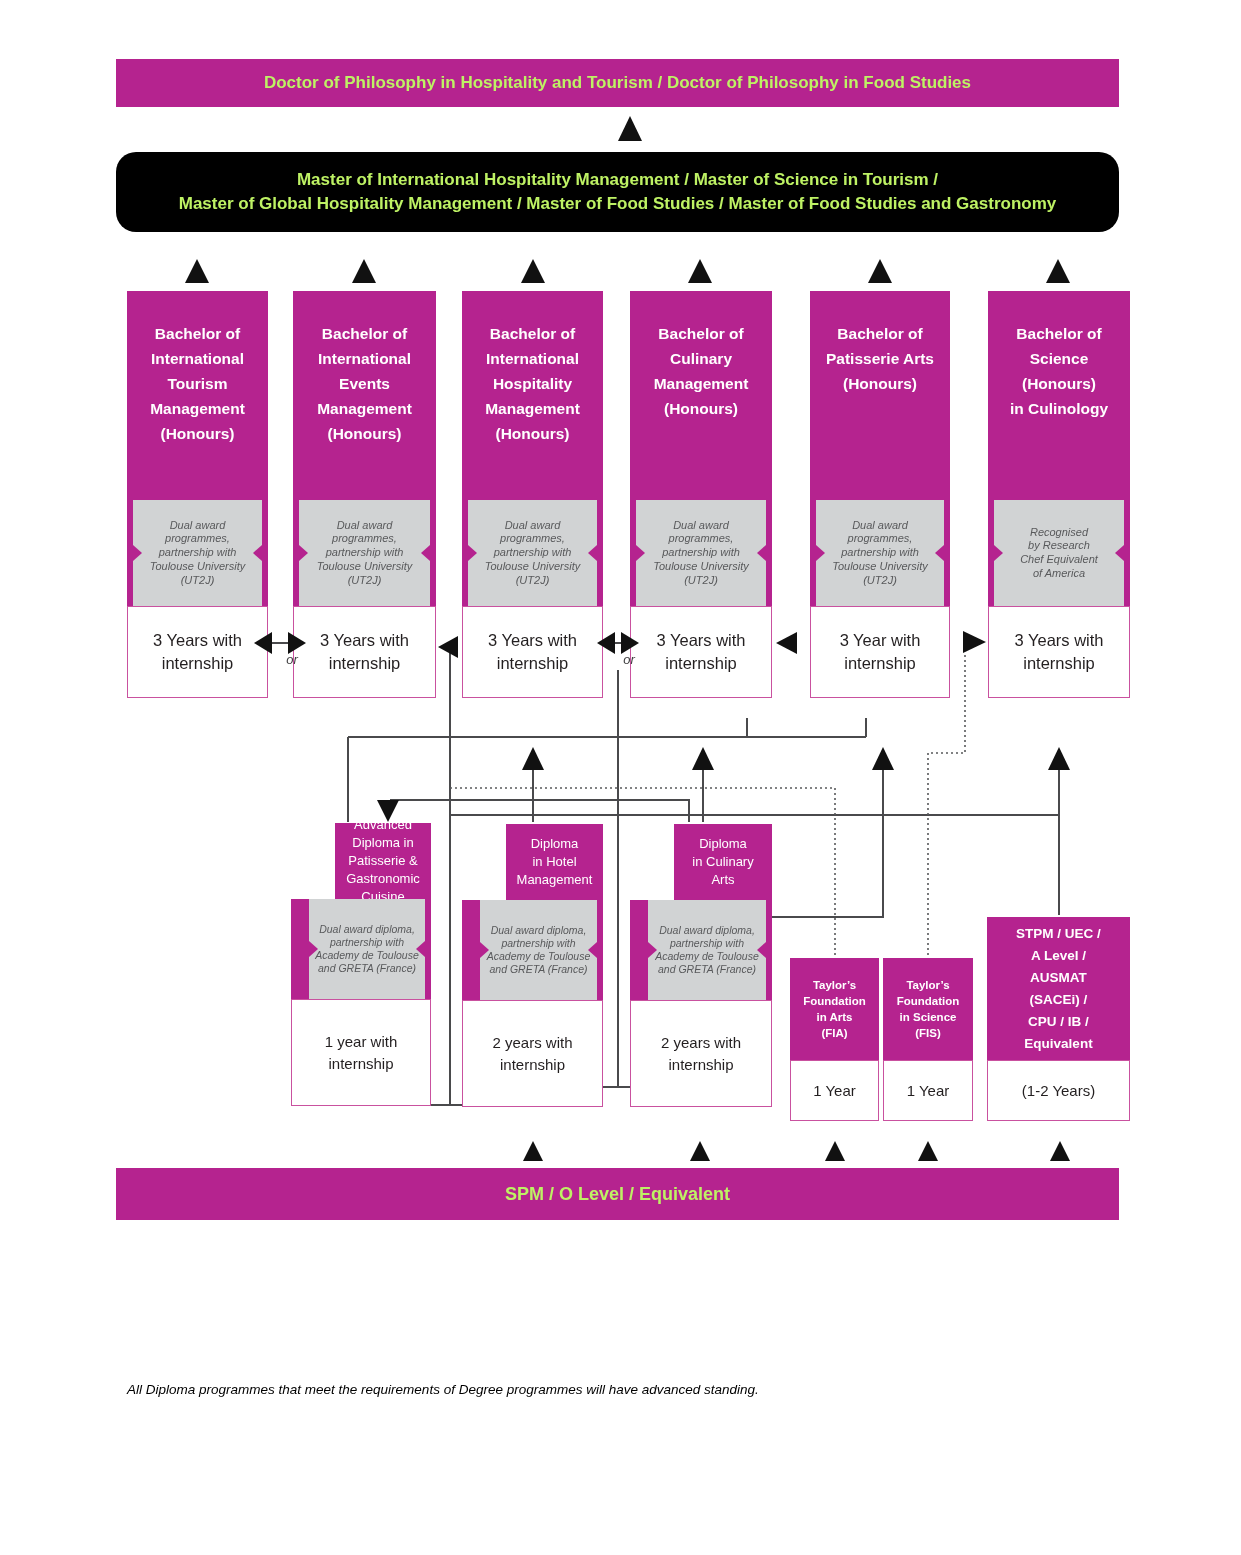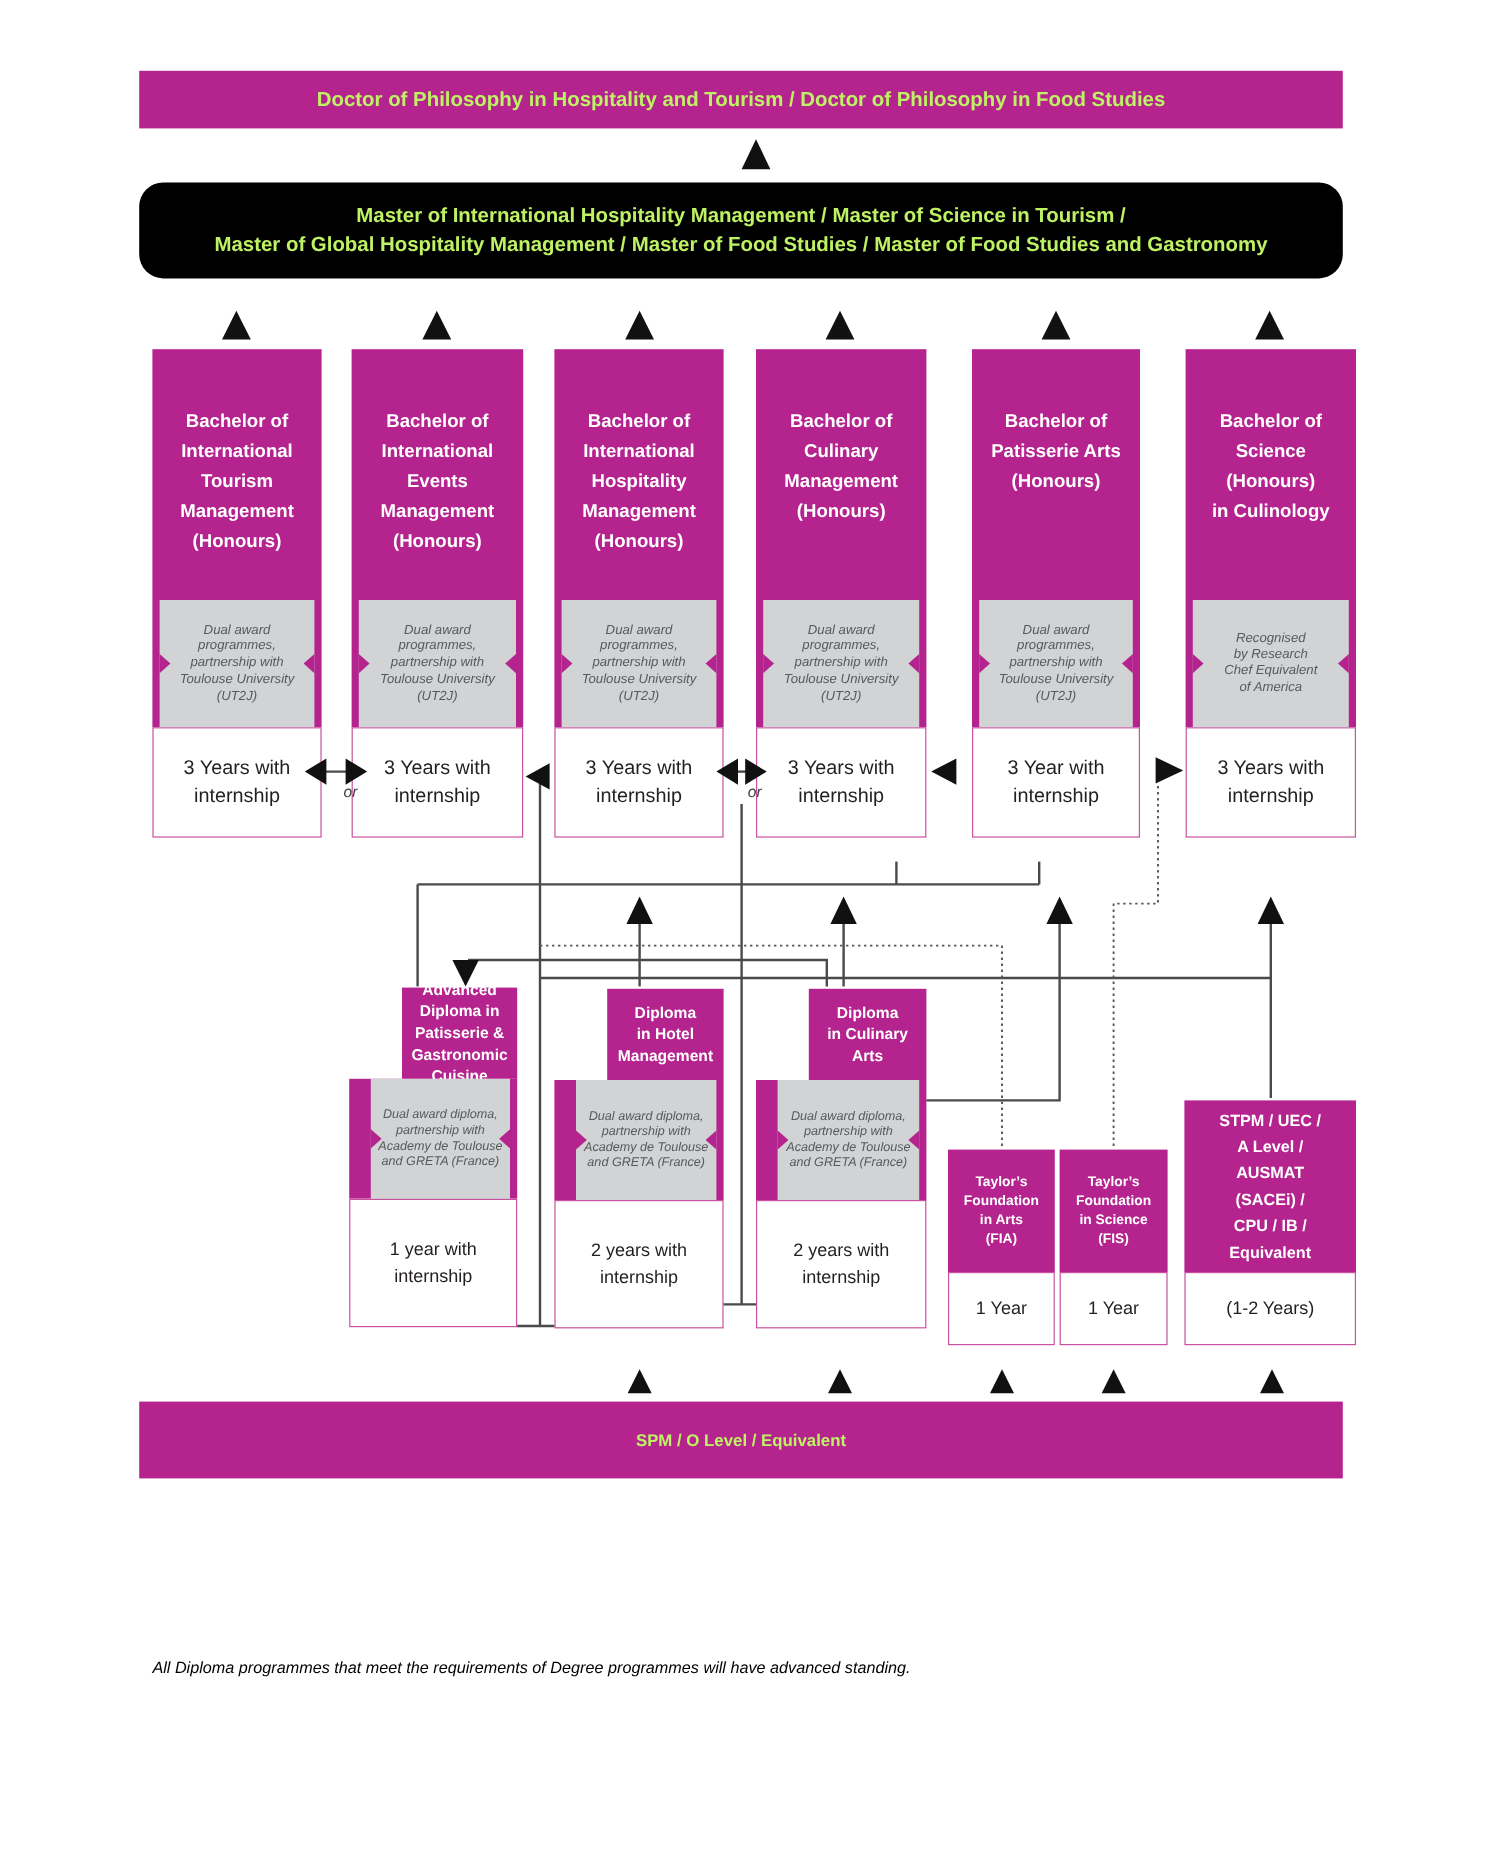--- a/index.html
+++ b/index.html
@@ -1,32 +1,32 @@
 <!DOCTYPE html>
 <html><head>
 <meta charset="utf-8">
 <style>
   html,body{margin:0;padding:0;background:#fff;font-family:"Liberation Sans","DejaVu Sans",sans-serif;}
   #canvas{position:relative;width:1241px;height:1555px;background:#fff;overflow:hidden;}
   .pre{white-space:pre-line;}
   .bar{position:absolute;left:116px;width:1003px;display:flex;align-items:center;justify-content:center;text-align:center;color:#bef264;font-weight:bold;}
   #phd-bar{top:59px;height:48px;background:var(--magenta);font-size:17px;}
   #master-bar{top:152px;height:80px;background:#000;font-size:17px;line-height:24px;border-radius:20px;}
-  #spm-bar{top:1168px;height:64px;background:var(--magenta);font-size:14px;align-items:center;}
+  #spm-bar{top:1168px;height:52px;background:var(--magenta);font-size:18px;align-items:center;}
   .col{position:absolute;}
-  .b-top{display:flex;justify-content:center;align-items:flex-start;background:var(--magenta);color:#fff;font-weight:bold;text-align:center;font-size:15.5px;line-height:25px;padding-top:48px;box-sizing:border-box;height:209px;}
+  .b-top{display:flex;justify-content:center;align-items:flex-start;background:var(--magenta);color:#fff;font-weight:bold;text-align:center;font-size:15.5px;line-height:25px;padding-top:30px;box-sizing:border-box;height:209px;}
   .note-wrap{background:var(--magenta);padding:0 6px;box-sizing:border-box;}
   .note{position:relative;background:#d1d3d4;height:100%;display:flex;align-items:center;justify-content:center;text-align:center;font-style:italic;color:#58595b;}
   .note:before{content:"";position:absolute;left:0;top:50%;transform:translateY(-50%);width:0;height:0;border-top:8px solid transparent;border-bottom:8px solid transparent;border-left:9px solid var(--magenta);}
   .note:after{content:"";position:absolute;right:0;top:50%;transform:translateY(-50%);width:0;height:0;border-top:8px solid transparent;border-bottom:8px solid transparent;border-right:9px solid var(--magenta);}
   .b-note-wrap{height:106px;}
   .b-note{font-size:11px;line-height:1.25;}
   .dur{background:#fff;border:1px solid #c9519f;box-sizing:border-box;display:flex;align-items:center;justify-content:center;text-align:center;color:#231f20;}
   .b-dur{height:92px;font-size:16.5px;line-height:23px;}
-  .d-top{display:flex;justify-content:center;align-items:center;background:var(--magenta);color:#fff;font-weight:bold;text-align:center;font-size:13px;line-height:18px;height:76px;margin-left:44px;}
+  .d-top{display:flex;justify-content:center;align-items:center;background:var(--magenta);color:#fff;font-weight:normal;text-align:center;font-size:13px;line-height:18px;height:76px;margin-left:44px;}
   .d-note-wrap{height:100px;padding-left:18px;}
   .d-note{font-size:10.5px;line-height:1.25;}
   .d-dur{height:107px;font-size:15px;line-height:22px;}
   .f-top{display:flex;justify-content:center;align-items:center;background:var(--magenta);color:#fff;font-weight:bold;text-align:center;font-size:11.5px;line-height:16px;height:102px;}
   .f-dur{height:61px;font-size:15px;}
   .e-top{display:flex;justify-content:center;align-items:center;background:var(--magenta);color:#fff;font-weight:bold;text-align:center;font-size:13.5px;line-height:22px;height:143px;}
   .or{position:absolute;font-style:italic;font-size:13px;color:#414042;transform:translate(-50%,0);margin-left:11px;}
   #connector-svg{position:absolute;left:0;top:0;width:1241px;height:1555px;pointer-events:none;}
   #footnote{position:absolute;left:127px;top:1382px;font-style:italic;font-size:13.5px;color:#000000;}
 </style>

